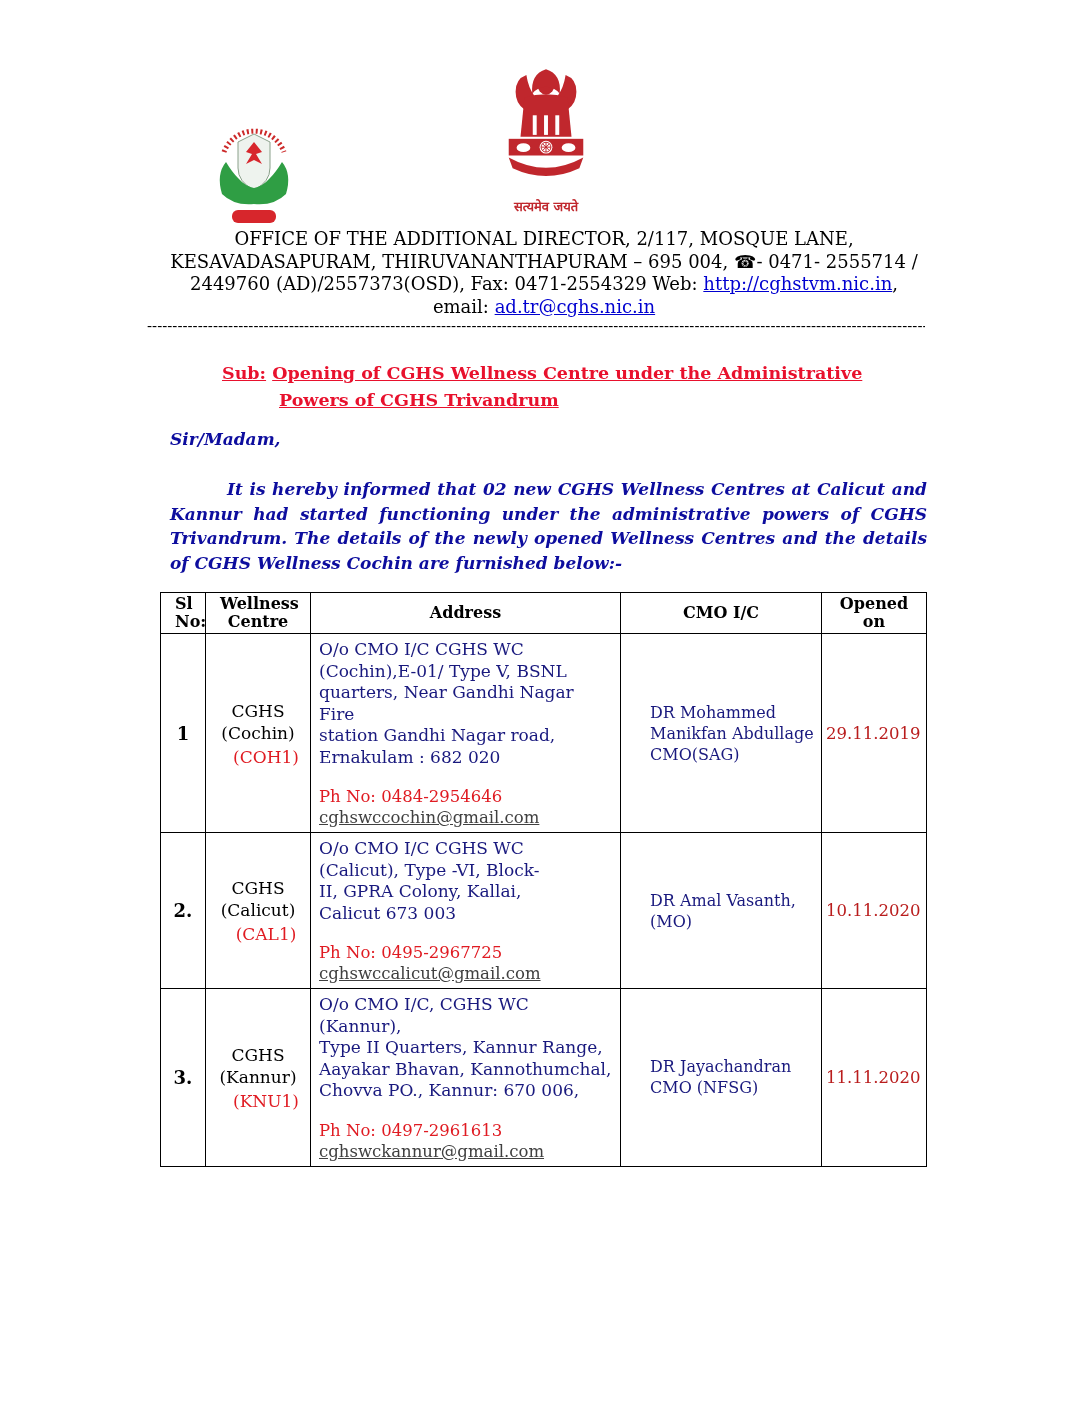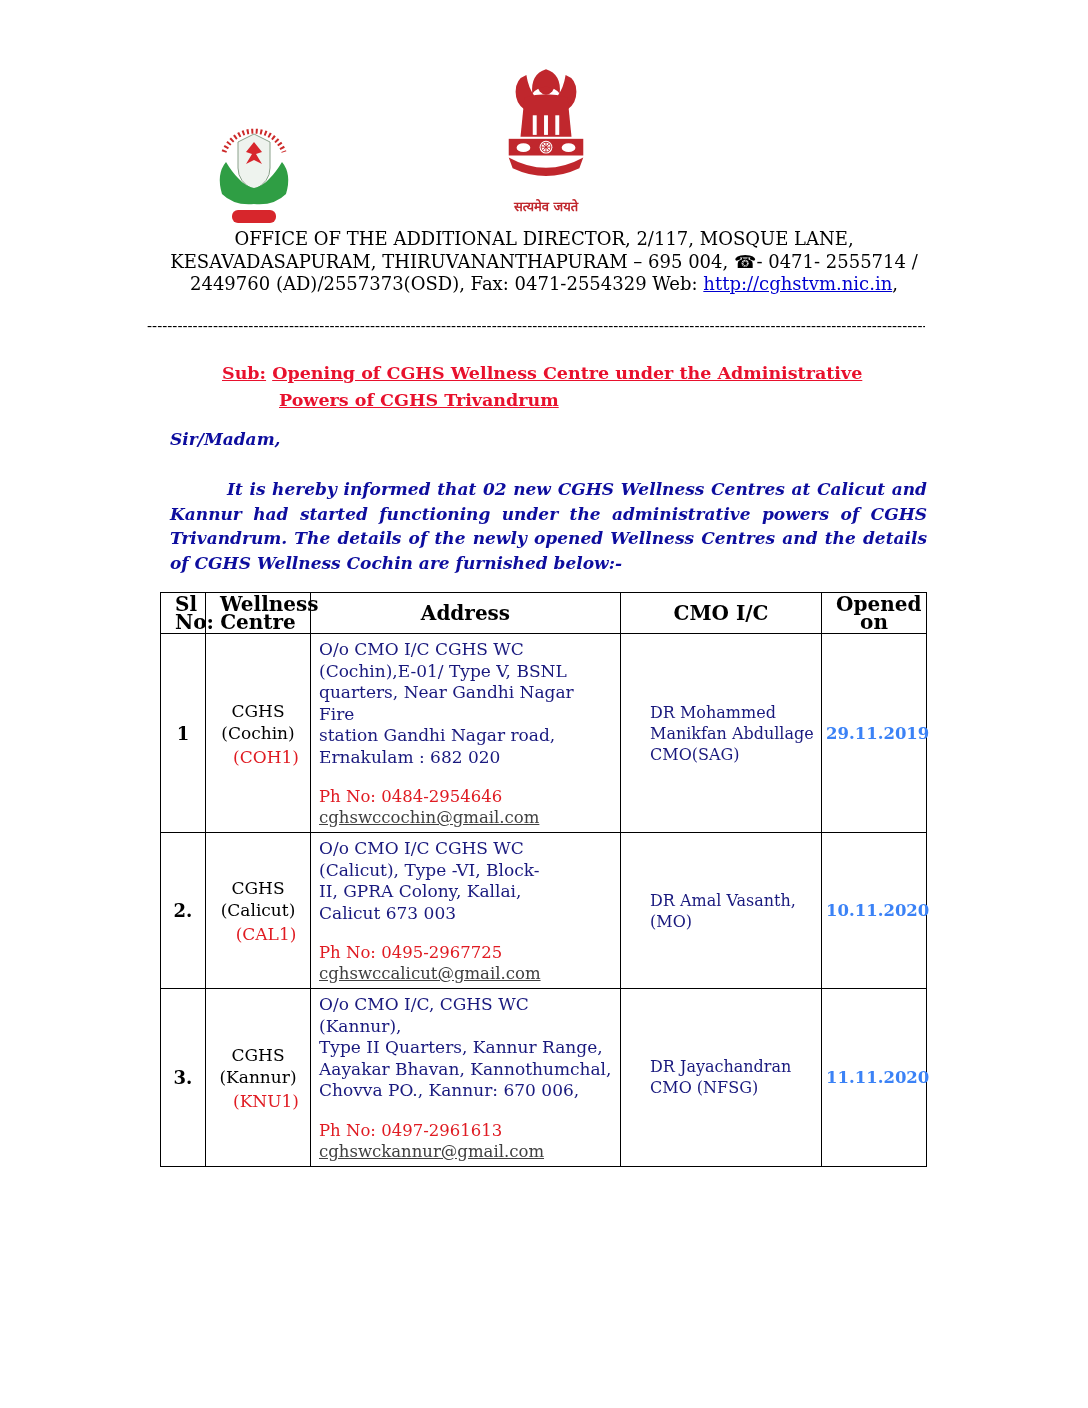--- a/index.html
+++ b/index.html
@@ -29,36 +29,36 @@
   .subject .u { text-decoration: underline; }
   .subject-line2 { margin-left: 57px; }
 
   
   .salutation { position: absolute; top: 429px; left: 170px; font-size: 17px; font-weight: bold; font-style: italic; color: #0d0d9e; }
   .body-par { position: absolute; top: 477px; left: 170px; width: 757px; font-size: 17px; line-height: 24.5px; font-weight: bold; font-style: italic; color: #0d0d9e; text-align: justify; text-indent: 57px; }
 
   
   table.wc { position: absolute; left: 160px; top: 592px; width: 766px; border-collapse: collapse; table-layout: fixed; }
   .wc th, .wc td { border: 1.5px solid #000; vertical-align: middle; }
-  .wc th { font-size: 20px; line-height: 18px; font-weight: bold; text-align: center; padding: 2px 14px; }
+  .wc th { font-size: 16px; line-height: 18px; font-weight: bold; text-align: center; padding: 2px 14px; }
   tr.hrow { height: 35px; }
   tr.r0 { height: 166px; }
   tr.r1 { height: 146px; }
   tr.r2 { height: 140px; }
   .sl-cell { text-align: center; font-weight: bold; font-size: 18px; }
   .centre-cell { text-align: center; font-weight: normal; font-size: 17px; }
   .centre-name { white-space: pre-line; line-height: 22px; color: #000; }
   .centre-code { color: #e01b22; margin-top: 3px; padding-left: 16px; }
   .address-cell { vertical-align: top; padding: 5px 8px; }
   .addr { white-space: pre-line; color: #19197e; font-size: 17px; line-height: 21.5px; }
   .phone { color: #e01b22; font-size: 16.5px; margin-top: 19px; }
   .email { display: inline-block; color: #404040; text-decoration: underline; font-size: 16.5px; margin-top: 2px; cursor: pointer; }
   .cmo-cell { padding: 4px 6px; }
   .cmo { white-space: pre-line; color: #19197e; font-size: 16px; line-height: 21px; margin-left: 23px; }
-  .opened-cell { text-align: left; font-size: 16.5px; color: #3b82f6; padding: 2px 4px; font-weight: bold; }
+  .opened-cell { text-align: left; font-size: 16.5px; color: #b91c1c; padding: 2px 4px; }
 </style>
 </head>
 <body>
 
 <div class="page">
 
   <div class="logo-cghs">
     <svg viewBox="0 0 84 112" xmlns="http://www.w3.org/2000/svg">
       <path d="M12 36 A32 32 0 0 1 72 36" fill="none" stroke="#cc2a2a" stroke-width="5" stroke-dasharray="2 2.5"></path>
       <path d="M42 18 L58 26 L58 52 Q58 66 42 74 Q26 66 26 52 L26 26 Z" fill="#eef3ee" stroke="#8aa08a" stroke-width="1"></path>
@@ -91,20 +91,21 @@
         <path d="M52 79.5 v10 M47 84.5 h10 M48.5 81 l7 7 M55.5 81 l-7 7"></path>
       </g>
     </svg>
     <div class="motto">सत्यमेव जयते</div>
   </div>
 
   <div class="header-block">
     <div>OFFICE OF THE ADDITIONAL DIRECTOR, 2/117, MOSQUE LANE,</div>
     <div>KESAVADASAPURAM, THIRUVANANTHAPURAM – 695 004, ☎- 0471- 2555714 /</div>
     <div><span>2449760 (AD)/2557373(OSD), Fax: 0471-2554329 Web: </span><a class="hlink">http://cghstvm.nic.in</a><span>,</span></div>
+    <div><span>email: </span><a class="hlink">ad.tr@cghs.nic.in</a></div>
   </div>
 
   <div class="divider">--------------------------------------------------------------------------------------------------------------------------------------------------------------------------------</div>
 
   <div class="subject">
     <div><span class="u">Sub:</span> <span class="u">Opening of CGHS Wellness Centre under the Administrative</span></div>
     <div class="subject-line2"><span class="u">Powers of CGHS Trivandrum</span></div>
   </div>
 
   <div class="salutation">Sir/Madam,</div>

